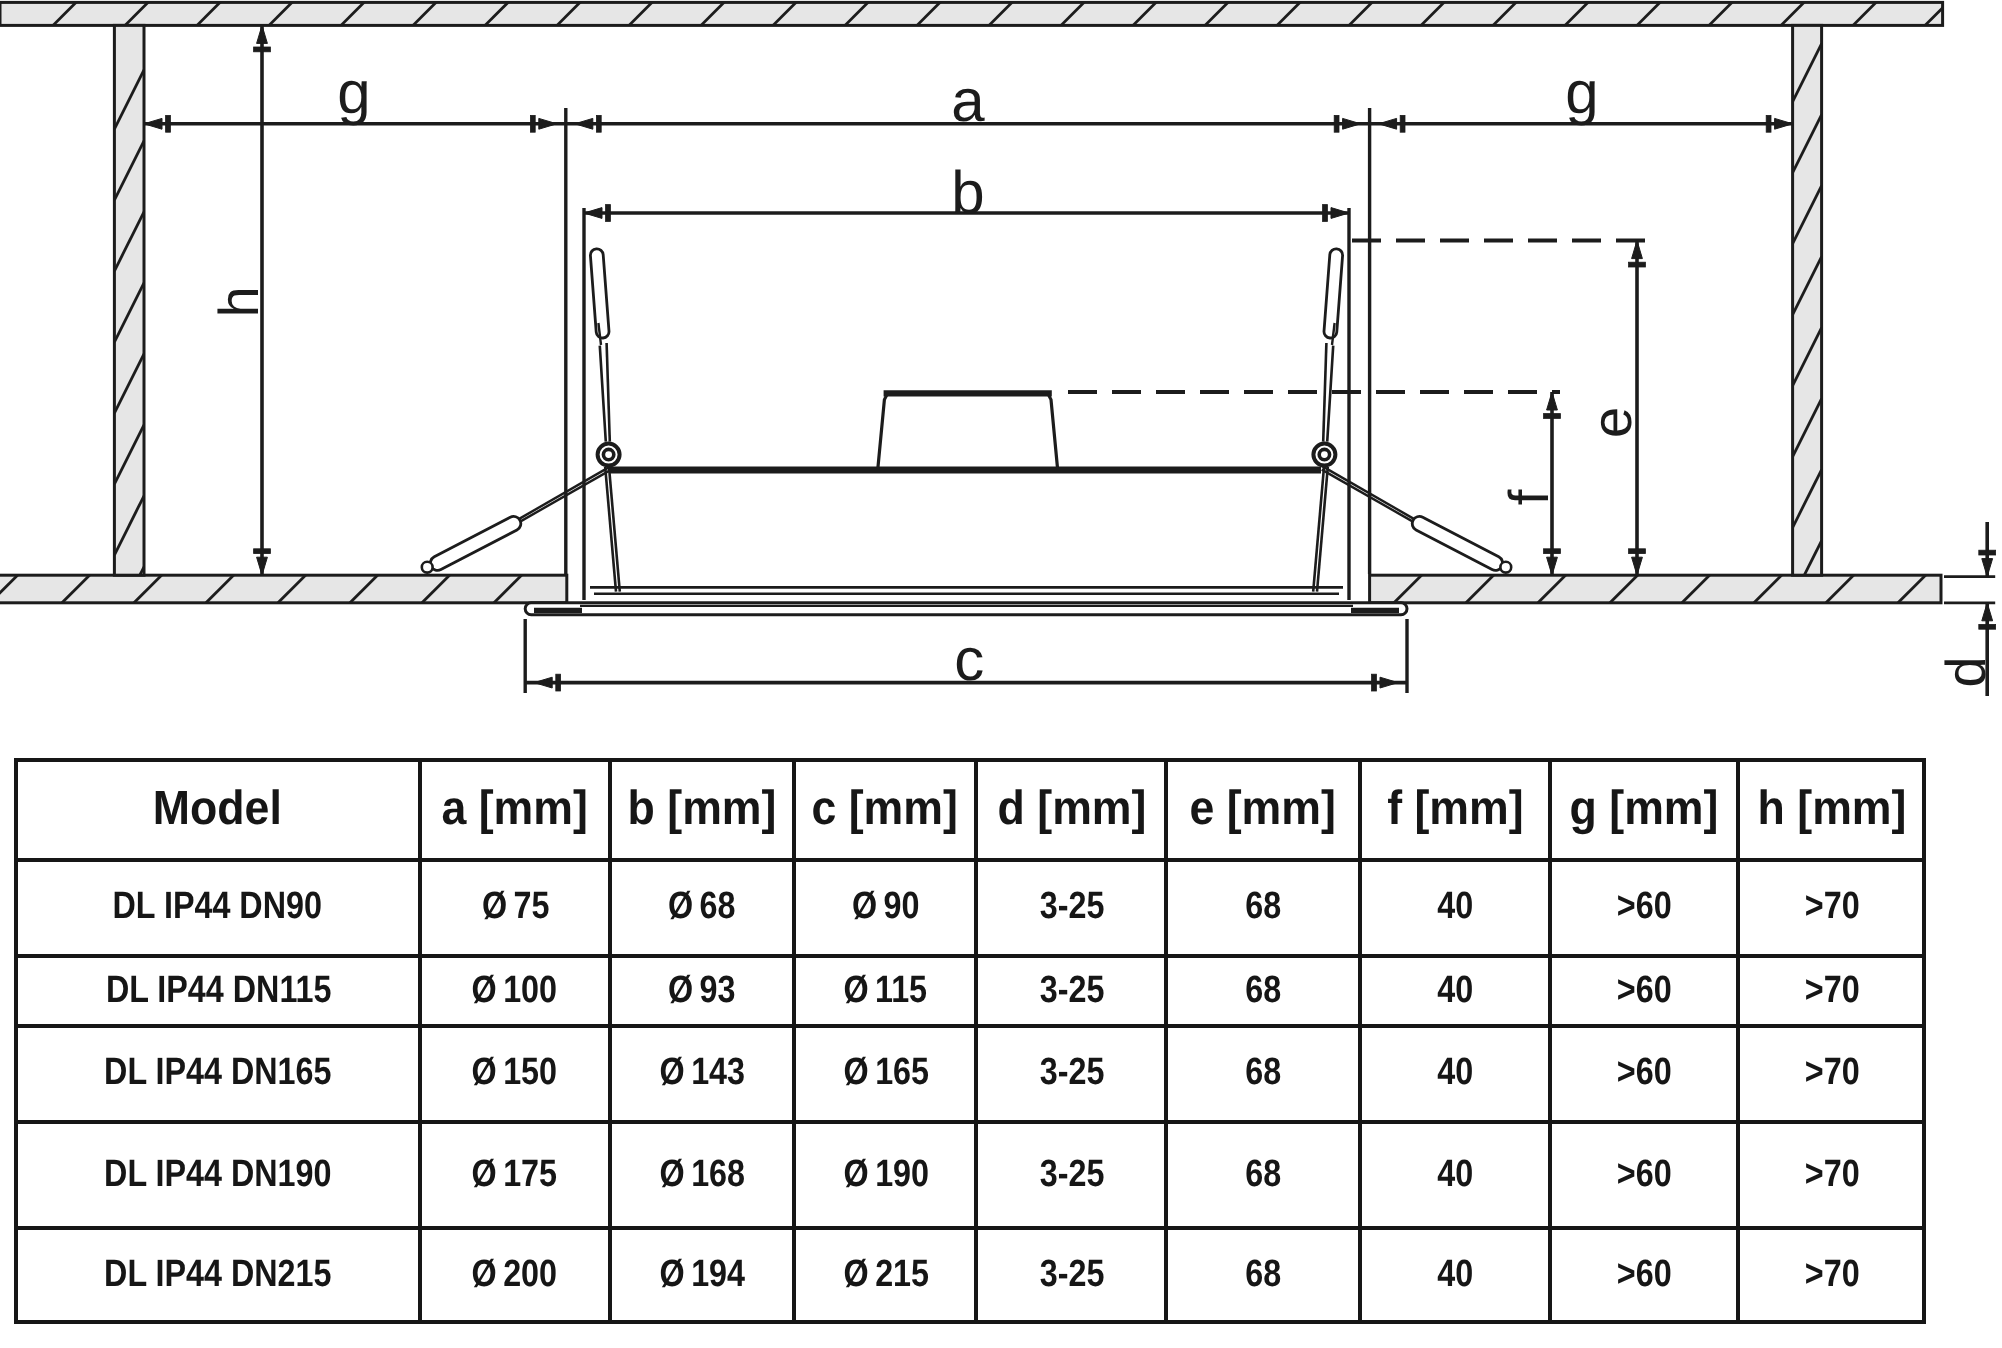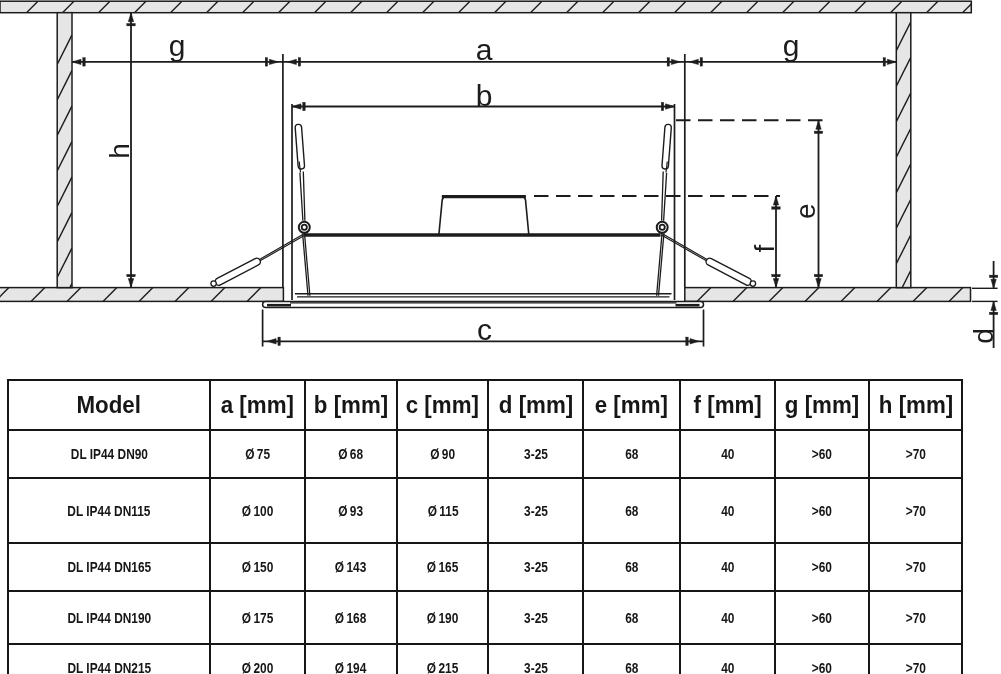--- a/index.html
+++ b/index.html
@@ -1,18 +1,18 @@
 <!DOCTYPE html>
 <html><head><meta charset="utf-8"><style>
 html,body{margin:0;padding:0;width:1001px;height:674px;background:#fff;overflow:hidden}
 body{position:relative;font-family:"Liberation Sans",sans-serif}
 table{position:absolute;left:7px;top:379px;border-collapse:collapse;table-layout:fixed;
  color:#161616;border:1px solid #fca5a5}
 td{border:2px solid #161616;text-align:center;vertical-align:middle;padding:0;
- font-size:14px;font-weight:bold;white-space:nowrap;overflow:visible}
+ font-size:19px;font-weight:bold;white-space:nowrap;overflow:visible}
 td span{display:inline-block;transform:scaleX(0.85)}
 td.hd{font-size:24px}
 td.hd span{transform:scaleX(0.93)}
 </style></head>
 <body>
 <svg xmlns="http://www.w3.org/2000/svg" width="1001" height="674" viewBox="0 0 1001 674" style="position:absolute;left:0;top:0" font-family="&quot;Liberation Sans&quot;,sans-serif">
     <clipPath id="ctb">
       <rect x="0" y="1.2" width="971.3" height="11.5"></rect>
     </clipPath>
     <rect x="0" y="1.2" width="971.3" height="11.5" fill="#e6e6e6" stroke="#1c1c1c" stroke-width="1.5"></rect>
@@ -238,21 +238,21 @@
         <td><span>DL IP44 DN90</span></td>
         <td><span>Ø 75</span></td>
         <td><span>Ø 68</span></td>
         <td><span>Ø 90</span></td>
         <td><span>3-25</span></td>
         <td><span>68</span></td>
         <td><span>40</span></td>
         <td><span>&gt;60</span></td>
         <td><span>&gt;70</span></td>
       </tr>
-      <tr style="height:65px">
+      <tr style="height:35px">
         <td><span>DL IP44 DN115</span></td>
         <td><span>Ø 100</span></td>
         <td><span>Ø 93</span></td>
         <td><span>Ø 115</span></td>
         <td><span>3-25</span></td>
         <td><span>68</span></td>
         <td><span>40</span></td>
         <td><span>&gt;60</span></td>
         <td><span>&gt;70</span></td>
       </tr>

